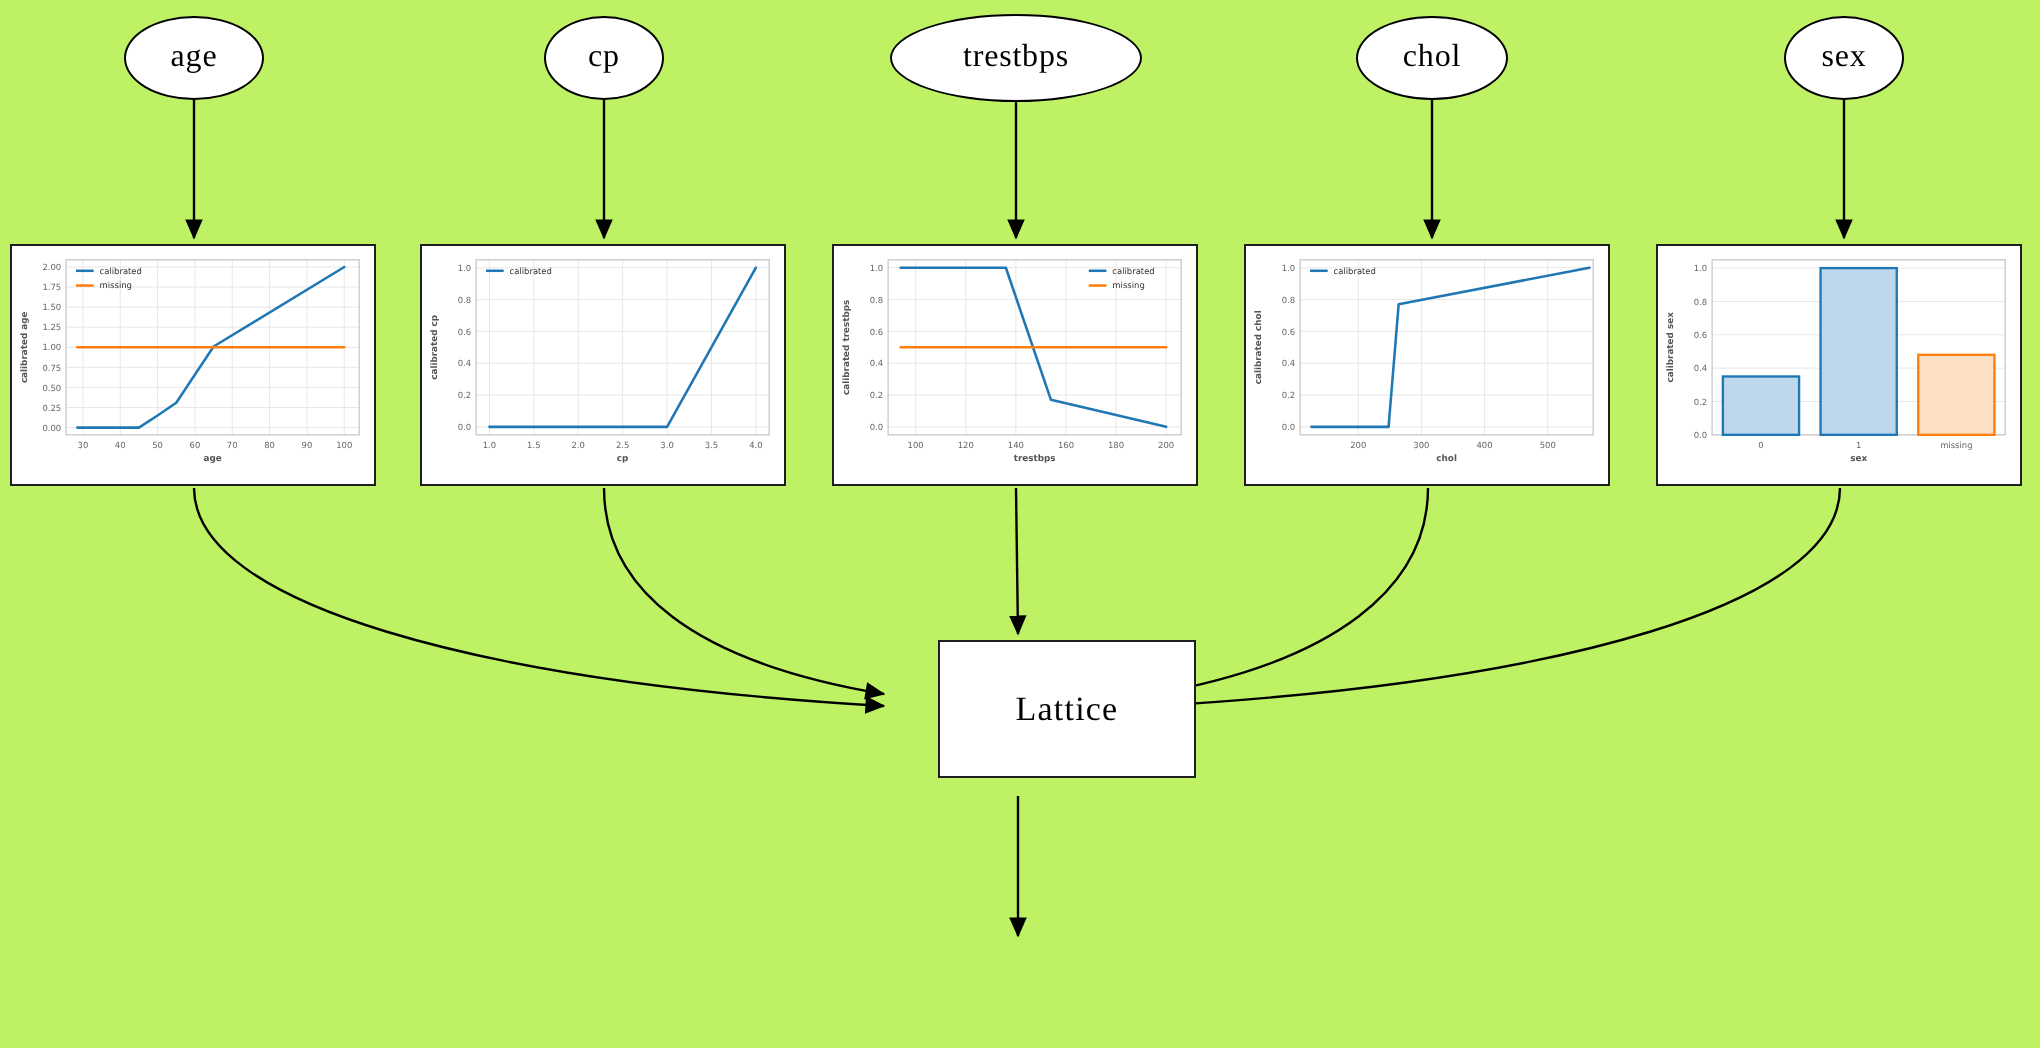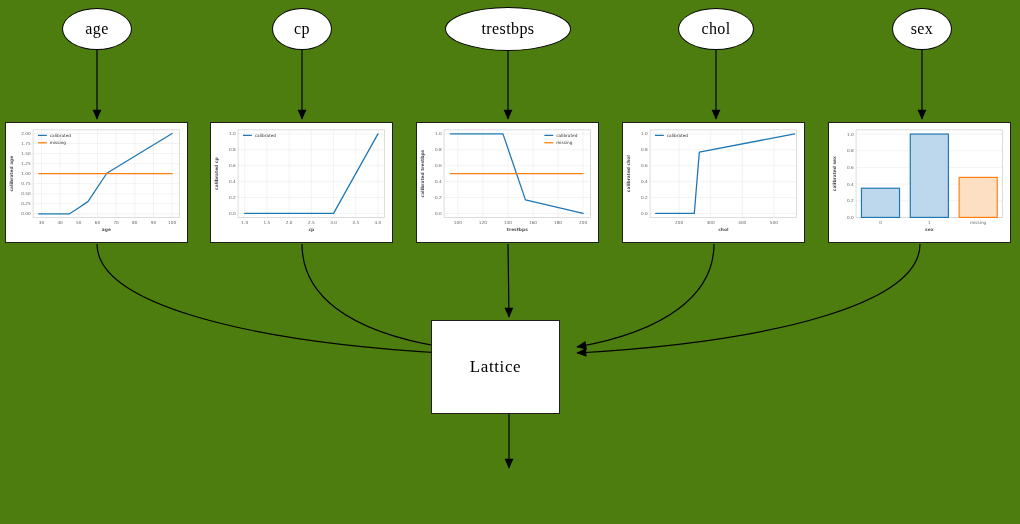--- a/index.html
+++ b/index.html
@@ -1,25 +1,25 @@
 <!DOCTYPE html>
 <html><head>
 <meta charset="utf-8">
 <style>
   html,body{margin:0;padding:0;background:#fff;}
-  #canvas{position:relative;width:1020px;height:524px;background:#4d7c0f;overflow:hidden;
+  #canvas{position:relative;width:1020px;height:524px;background:#bef264;overflow:hidden;
           font-family:"Liberation Serif", "DejaVu Serif", serif;}
   #edges{position:absolute;left:0;top:0;width:1020px;height:524px;}
   .node-ellipse{position:absolute;border:1px solid #000;border-radius:50%;background:#fff;
                 display:flex;align-items:center;justify-content:center;
                 font-size:16px;color:#000;box-sizing:border-box;letter-spacing:0.4px;}
   .chart-node{position:absolute;top:122px;width:183px;height:121px;border:1.4px solid #1f1f1f;
               background:#fff;box-sizing:border-box;}
   .chart-node svg{width:100%;height:100%;display:block;}
-  .lattice-box{position:absolute;left:431px;top:320px;width:129px;height:94px;
+  .lattice-box{position:absolute;left:469px;top:320px;width:129px;height:69px;
                border:1.6px solid #1f1f1f;background:#fff;box-sizing:border-box;
                display:flex;align-items:center;justify-content:center;
                font-size:17px;letter-spacing:0.6px;color:#000;}
   .output-node{left:452px;top:471px;width:116px;height:46px;font-size:17px;}
 </style>
 </head>
 <body>
 
 <div id="canvas">
 

